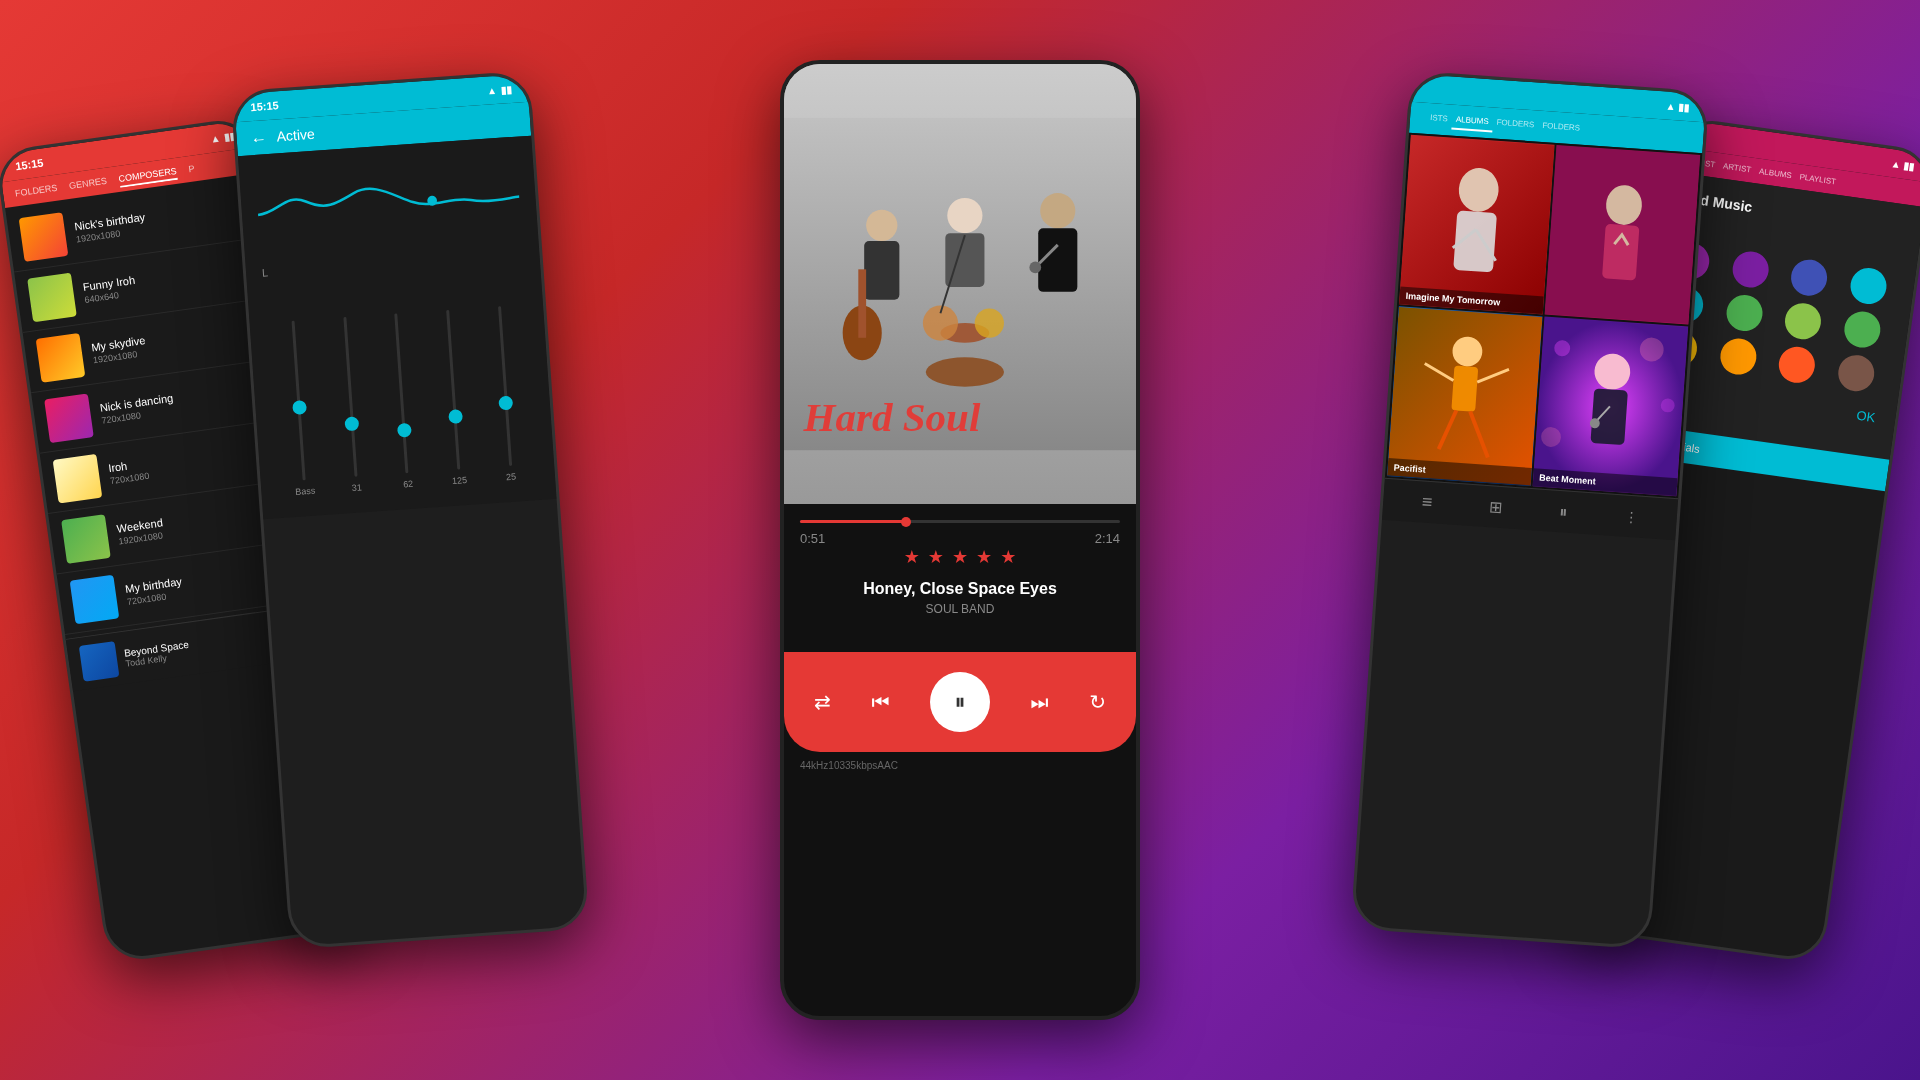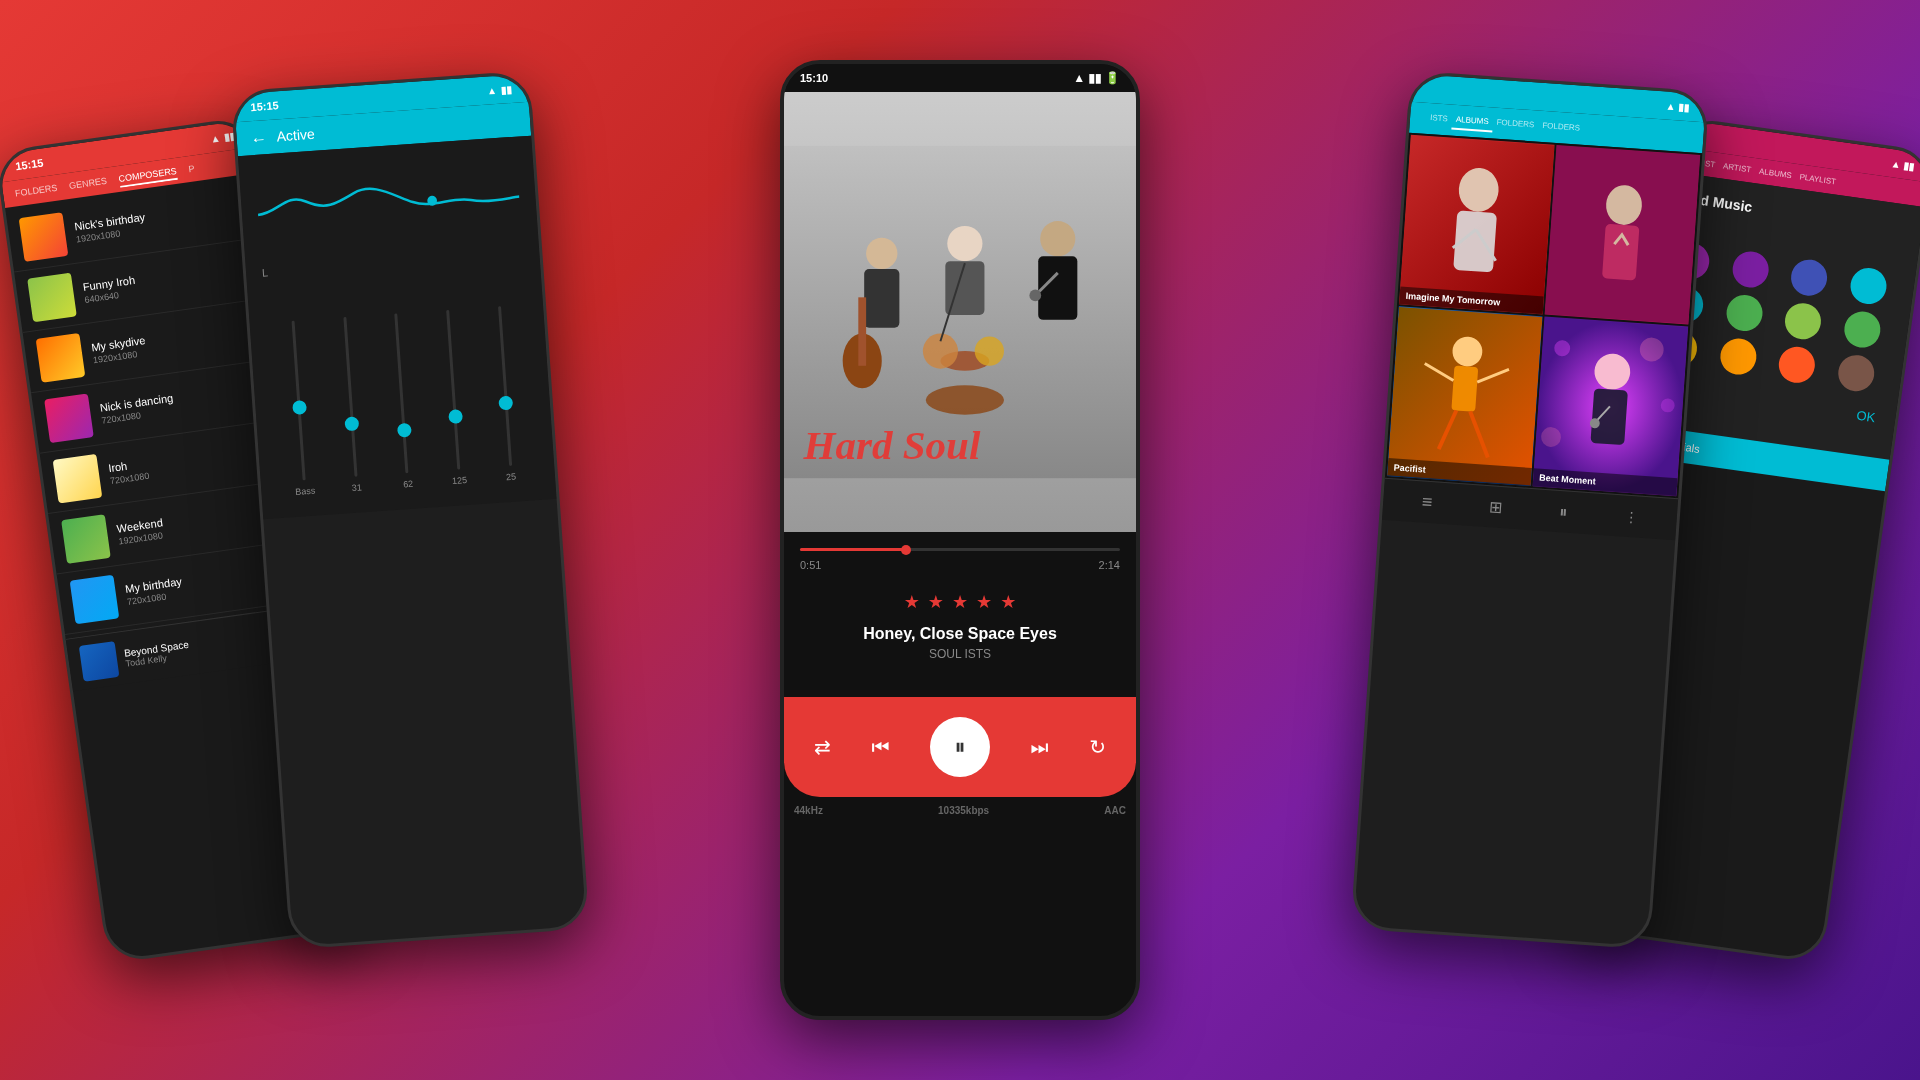--- a/index.html
+++ b/index.html
@@ -226,23 +226,23 @@
       border-radius: 50%;
       position: absolute;
       top: 50%;
       left: 33%;
       transform: translate(-50%, -50%);
     }
 
     .time-row {
       display: flex;
       justify-content: space-between;
-      font-size: 11px;
+      font-size: 13px;
       color: #888;
-      margin-bottom: 20px;
+      margin-bottom: 0;
     }
 
     .stars-row {
       display: flex;
       justify-content: center;
       gap: 8px;
       margin-bottom: 12px;
     }
 
     .star { color: #e53935; font-size: 18px; }
@@ -267,24 +267,22 @@
       border-radius: 50%;
       display: flex;
       align-items: center;
       justify-content: center;
       font-size: 22px;
       color: #333;
     }
 
     .audio-info {
       display: flex;
-      justify-content: space-between;
-      padding: 8px 10px;
+      padding: 8px 16px;
       background: #111;
-      font-weight: bold;
     }
     .audio-spec { font-size: 10px; color: #666; }
 
     
     .phone-right .header {
       background: #00bcd4;
       padding: 6px 0;
     }
     .albums-tabs {
       display: flex;
@@ -531,26 +529,20 @@
           <div class="eq-bar-track" style="height:160px;">
             <div class="eq-bar-handle" style="top:90px;"></div>
           </div>
           <span class="eq-bar-label">25</span>
         </div>
       </div>
     </div>
   </div>
 
   <div class="phone phone-center">
-    <div class="status-bar status-bar-dark" style="background:#111;">
-      <span>15:10</span>
-      <div class="status-icons">
-        <span style="font-size:12px;">▲ ▮▮ 🔋</span>
-      </div>
-    </div>
 
     <div class="album-art">
       <div class="figure-container">
 
         <svg width="100%" height="100%" viewBox="0 0 360 340" preserveAspectRatio="xMidYMid meet">
 
           <defs>
             <linearGradient id="bgGrad" x1="0%" y1="0%" x2="0%" y2="100%">
               <stop offset="0%" style="stop-color:#c0c0c0"></stop>
               <stop offset="100%" style="stop-color:#888"></stop>
@@ -594,21 +586,21 @@
         <span>2:14</span>
       </div>
       <div class="stars-row">
         <span class="star">★</span>
         <span class="star">★</span>
         <span class="star">★</span>
         <span class="star">★</span>
         <span class="star">★</span>
       </div>
       <div class="song-title">Honey, Close Space Eyes</div>
-      <div class="song-artist">SOUL ISTS</div>
+      <div class="song-artist">SOUL BAND</div>
     </div>
 
     <div class="player-controls">
       <span class="ctrl-btn">⇄</span>
       <span class="ctrl-btn">⏮</span>
       <div class="play-btn">
         <span>⏸</span>
       </div>
       <span class="ctrl-btn">⏭</span>
       <span class="ctrl-btn">↻</span>

